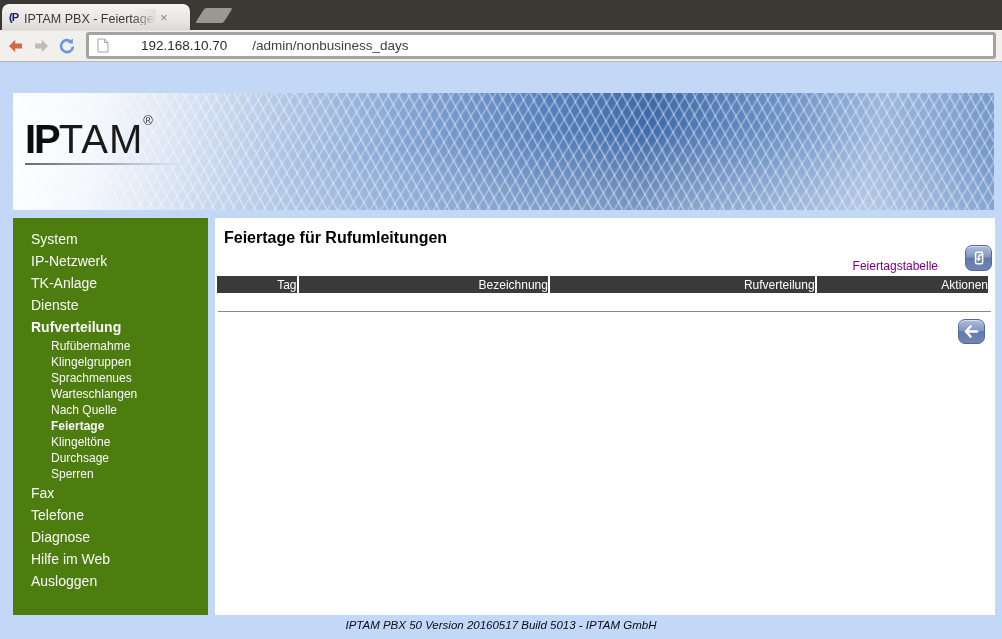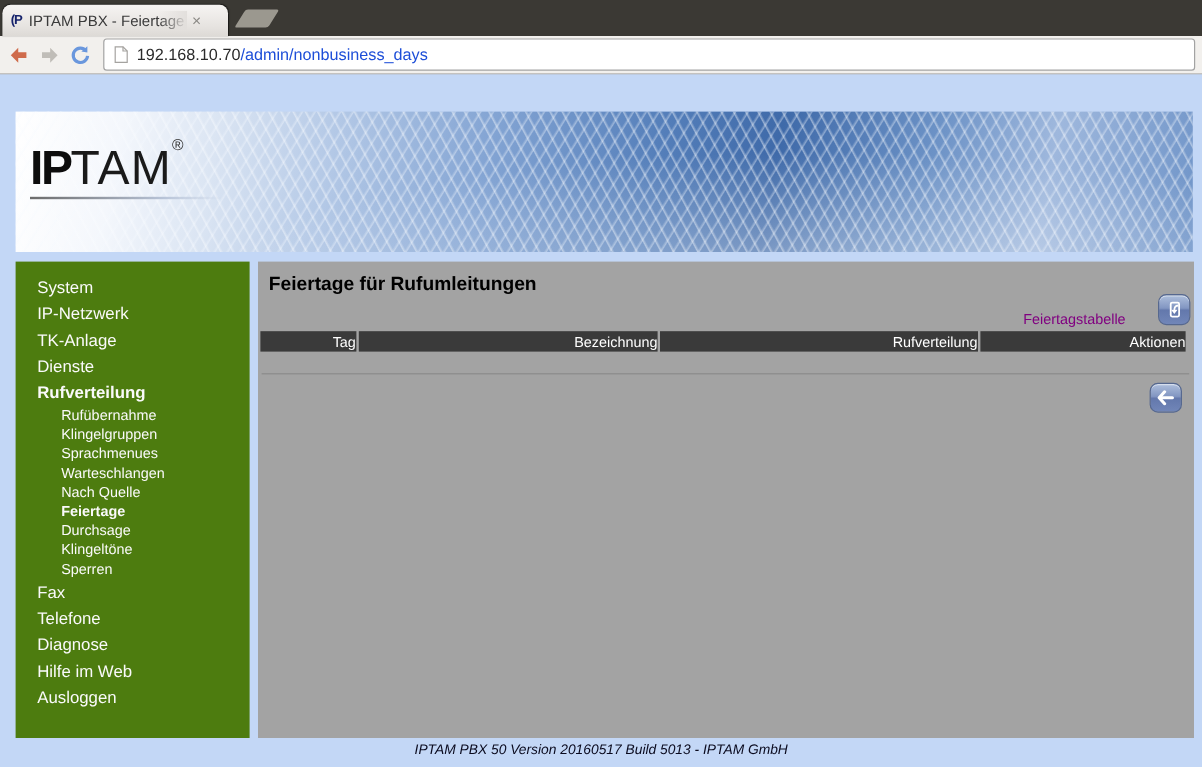--- a/index.html
+++ b/index.html
@@ -27,26 +27,26 @@
     background:#9b988f; transform:skewX(-32deg); border-radius:2px;
   }
   .toolbar {
     height:32px; background:linear-gradient(#f4f2ef,#ecean e8); background-color:#f2f0ed;
     display:flex; align-items:center; padding:0 4px 0 2px;
     border-bottom:1px solid #b9b7b3;
   }
   .nav-btn { width:26px; height:26px; display:flex; align-items:center; justify-content:center; flex:0 0 auto; }
   .url-field {
     flex:1 1 auto; height:27px; margin-left:6px; margin-right:2px;
-    background:#fff; border:1px solid #a3a3a3; border-radius:3px;
-    display:flex; align-items:center; padding:0 8px; overflow:hidden;
+    background:#fff; border:3px solid #a3a3a3; border-radius:3px;
+    display:flex; align-items:center; padding:0 8px; overflow:hidden;gap:25px;
   }
   .url-doc-icon { margin-right:7px; display:flex; }
   .url-host { font-size:13.5px; color:#2b2b2b; }
-  .url-path { font-size:13.5px; color:#1d4ed8; }
+  .url-path { font-size:13.5px; color:#404040; }
 
   
   .page { position:relative; width:1002px; height:577px; background:#c3d7f6; }
 
   .banner {
     position:absolute; left:13px; top:31px; width:981px; height:117px;
     background:
       repeating-linear-gradient(62deg, rgba(255,255,255,0) 0px, rgba(255,255,255,0) 6px, rgba(250,252,255,.45) 7px, rgba(255,255,255,0) 9px),
       repeating-linear-gradient(-58deg, rgba(255,255,255,0) 0px, rgba(255,255,255,0) 6px, rgba(245,249,255,.38) 7px, rgba(255,255,255,0) 9px),
       radial-gradient(ellipse at 68% 130%, rgba(255,255,255,.45), rgba(255,255,255,0) 55%),
@@ -64,21 +64,21 @@
   .sidebar {
     position:absolute; left:13px; top:156px; width:195px; height:397px;
     background:#4d7c0f; color:#fafafa; padding-top:10px;
   }
   .nav-item { font-size:14px; line-height:22px; padding-left:18px; cursor:pointer; }
   .nav-subitem { font-size:12px; line-height:16px; padding-left:38px; cursor:pointer; }
   .bold { font-weight:bold; }
 
   .content {
     position:absolute; left:215px; top:156px; width:780px; height:397px;
-    background:#a3a3a3; padding:0 0 0 0;
+    background:#ffffff; padding:0 0 0 0;
   }
   .content-header { position:relative; height:58px; }
   .page-title { position:absolute; left:9px; top:11px; font-size:16px; color:#000; }
   .table-link {
     position:absolute; right:57px; top:41px; font-size:12px;
     color:#800080; cursor:pointer;
   }
   .icon-btn {
     position:absolute; right:3px; top:27px; width:27px; height:26px;
     border:1px solid #56688f; border-radius:7px;
@@ -160,22 +160,22 @@
     <div class="nav-item">TK-Anlage</div>
     <div class="nav-item">Dienste</div>
     <div class="nav-item bold">Rufverteilung</div>
     <div class="nav-sub">
       <div class="nav-subitem">Rufübernahme</div>
       <div class="nav-subitem">Klingelgruppen</div>
       <div class="nav-subitem">Sprachmenues</div>
       <div class="nav-subitem">Warteschlangen</div>
       <div class="nav-subitem">Nach Quelle</div>
       <div class="nav-subitem bold">Feiertage</div>
+      <div class="nav-subitem">Klingeltöne</div>
       <div class="nav-subitem">Durchsage</div>
-      <div class="nav-subitem">Klingeltöne</div>
       <div class="nav-subitem">Sperren</div>
     </div>
     <div class="nav-item">Fax</div>
     <div class="nav-item">Telefone</div>
     <div class="nav-item">Diagnose</div>
     <div class="nav-item">Hilfe im Web</div>
     <div class="nav-item">Ausloggen</div>
   </nav>
 
   <div class="content">

